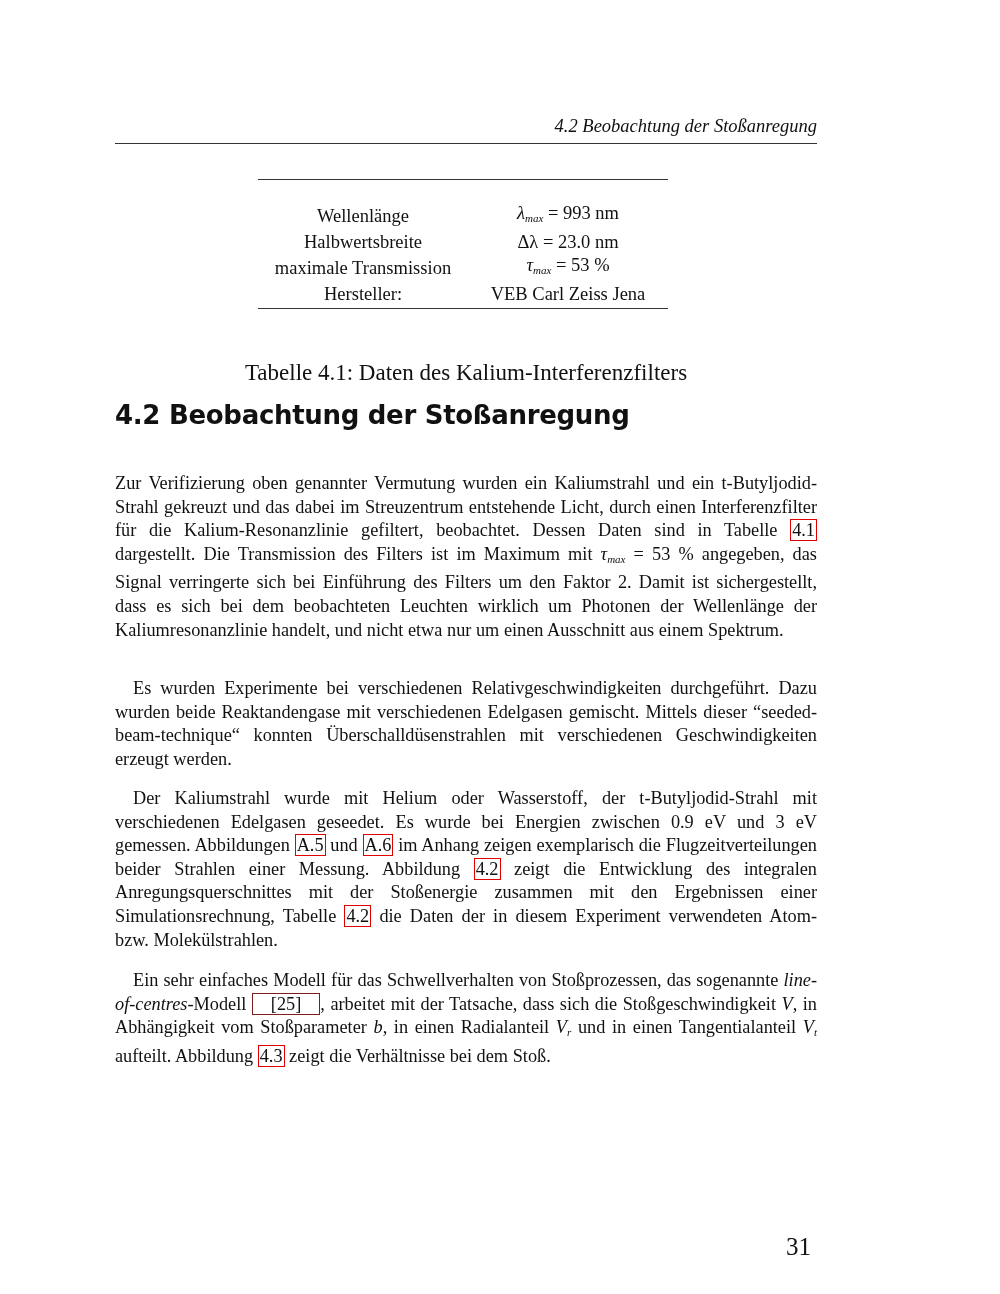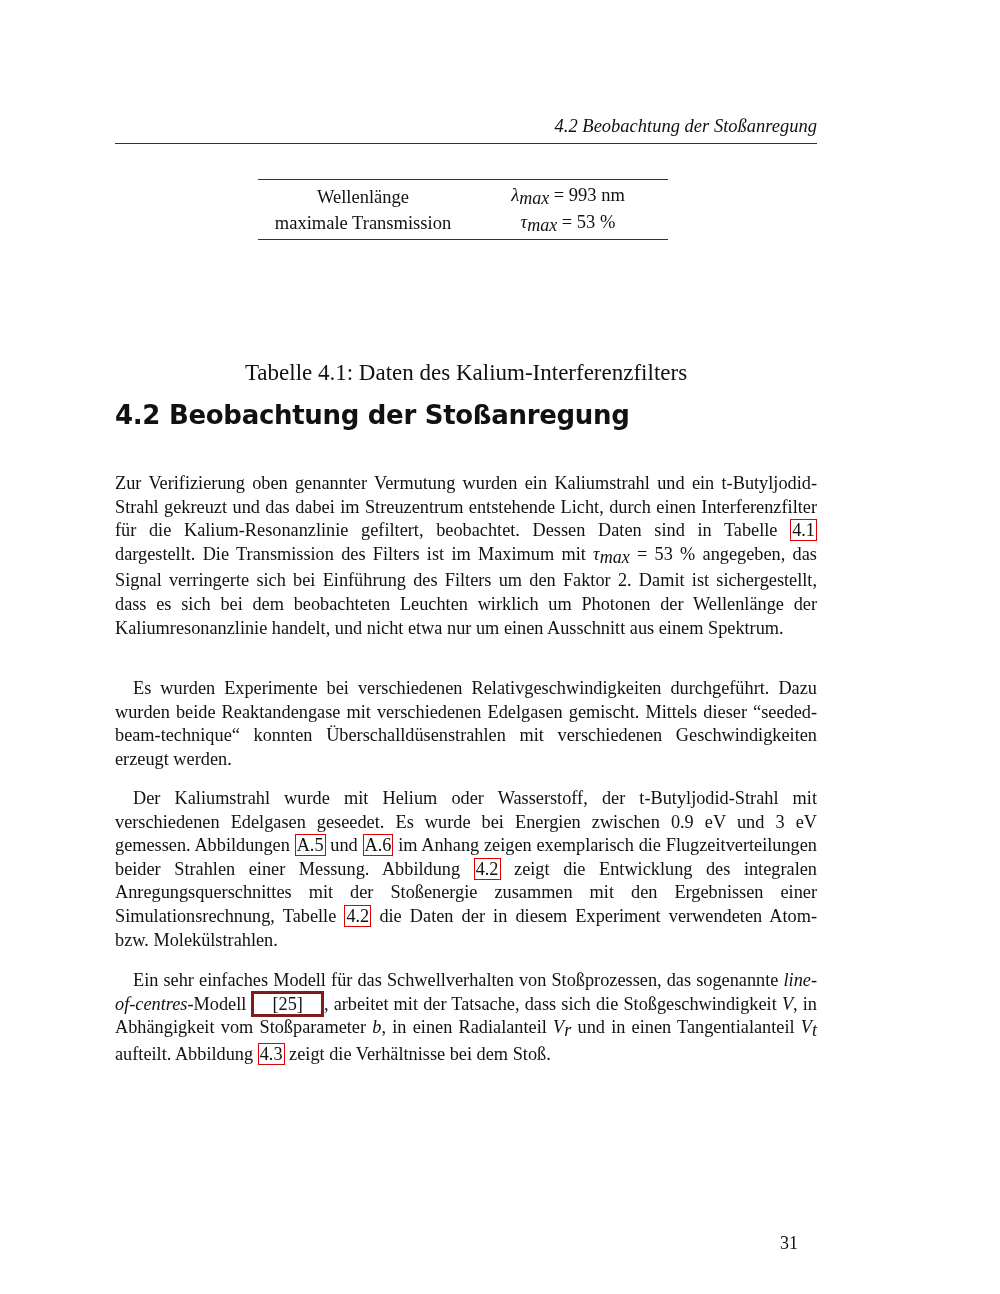--- a/index.html
+++ b/index.html
@@ -5,63 +5,71 @@
   html, body { margin: 0; padding: 0; background: #ffffff; }
   body { width: 1000px; height: 1294px; position: relative; overflow: hidden;
          font-family: "DejaVu Serif", "Liberation Serif", serif; color: #111; }
   .page { position: absolute; left: 0; top: 0; width: 1000px; height: 1294px; }
   .header { position: absolute; left: 115px; top: 116px; width: 702px; text-align: right;
             font-family: "Liberation Serif", serif; font-style: italic; font-size: 18.5px; }
   .header-rule { position: absolute; left: 115px; top: 143px; width: 702px; height: 1px; background: #333; }
 
   .table-wrap { position: absolute; left: 258px; top: 179px; width: 410px; }
   .table-rule { height: 1px; background: #333; width: 410px; }
-  table.data { border-collapse: collapse; width: 410px; margin-top: 4px; margin-bottom: 2px;
+  table.data { border-collapse: collapse; width: 410px; margin-top: 22px; margin-bottom: 2px;
                font-family: "Liberation Serif", serif; font-size: 18.5px; }
   table.data td { text-align: center; padding: 0; line-height: 23.5px; }
   table.data td.lbl { width: 210px; }
-  .sub { font-style: italic; font-size: 18px; vertical-align: -3px; }
+  .sub { font-style: italic; font-size: 11px; vertical-align: -3px; }
   .ital { font-style: italic; }
   .caption { position: absolute; left: 115px; width: 702px; top: 360px; text-align: center;
              font-family: "Liberation Serif", serif; font-size: 23px; }
 
   .section-title { position: absolute; left: 115px; top: 400px; font-family: "DejaVu Sans", sans-serif;
                    font-weight: bold; font-size: 26px; letter-spacing: -0.3px; }
 
   .body-text { position: absolute; left: 115px; width: 702px; font-family: "Liberation Serif", serif;
                font-size: 18.3px; line-height: 23.6px; text-align: justify; }
   .body-text p { margin: 0; }
   .p1 { top: 472px; }
   .p2 { top: 677px; text-indent: 18px; }
   .p3 { top: 787px; text-indent: 18px; }
   .p4 { top: 969px; text-indent: 18px; }
   .ref { border: 1px solid #e00000; padding: 0 1px; cursor: pointer; margin-top: 16px; }
-  .cite { border: 3px solid #7f1d1d; padding: 0 18px; cursor: pointer; }
-  .page-number { position: absolute; left: 780px; width: 37px; top: 1233px; text-align: left;
-                 font-family: "Liberation Serif", serif; font-size: 18px; }
+  .cite { border: 1px solid #7f1d1d; padding: 0 18px; cursor: pointer; }
+  .page-number { position: absolute; left: 780px; width: 37px; top: 1233px; text-align: center;
+                 font-family: "Liberation Serif", serif; font-size: 25px; }
 </style>
 </head>
 <body>
 
 <div class="page">
 
   <div class="header">4.2 Beobachtung der Stoßanregung</div>
   <div class="header-rule"></div>
 
   <div class="table-wrap">
     <div class="table-rule"></div>
     <table class="data">
       <tbody>
           <tr>
         <td class="lbl">Wellenlänge</td>
         <td><span class="ital">λ</span><span class="sub">max</span><span> = 993 nm</span></td>
       </tr>
       <tr>
+        <td class="lbl">Halbwertsbreite</td>
+        <td><span>Δλ</span><span> = 23.0 nm</span></td>
+      </tr>
+      <tr>
         <td class="lbl">maximale Transmission</td>
         <td><span class="ital">τ</span><span class="sub">max</span><span> = 53 %</span></td>
+      </tr>
+      <tr>
+        <td class="lbl">Hersteller:</td>
+        <td>VEB Carl Zeiss Jena</td>
       </tr>
     </tbody>
       </table>
     <div class="table-rule"></div>
   </div>
 
   <div class="caption">Tabelle 4.1: Daten des Kalium-Interferenzfilters</div>
 
   <div class="section-title">4.2  Beobachtung der Stoßanregung</div>
 

